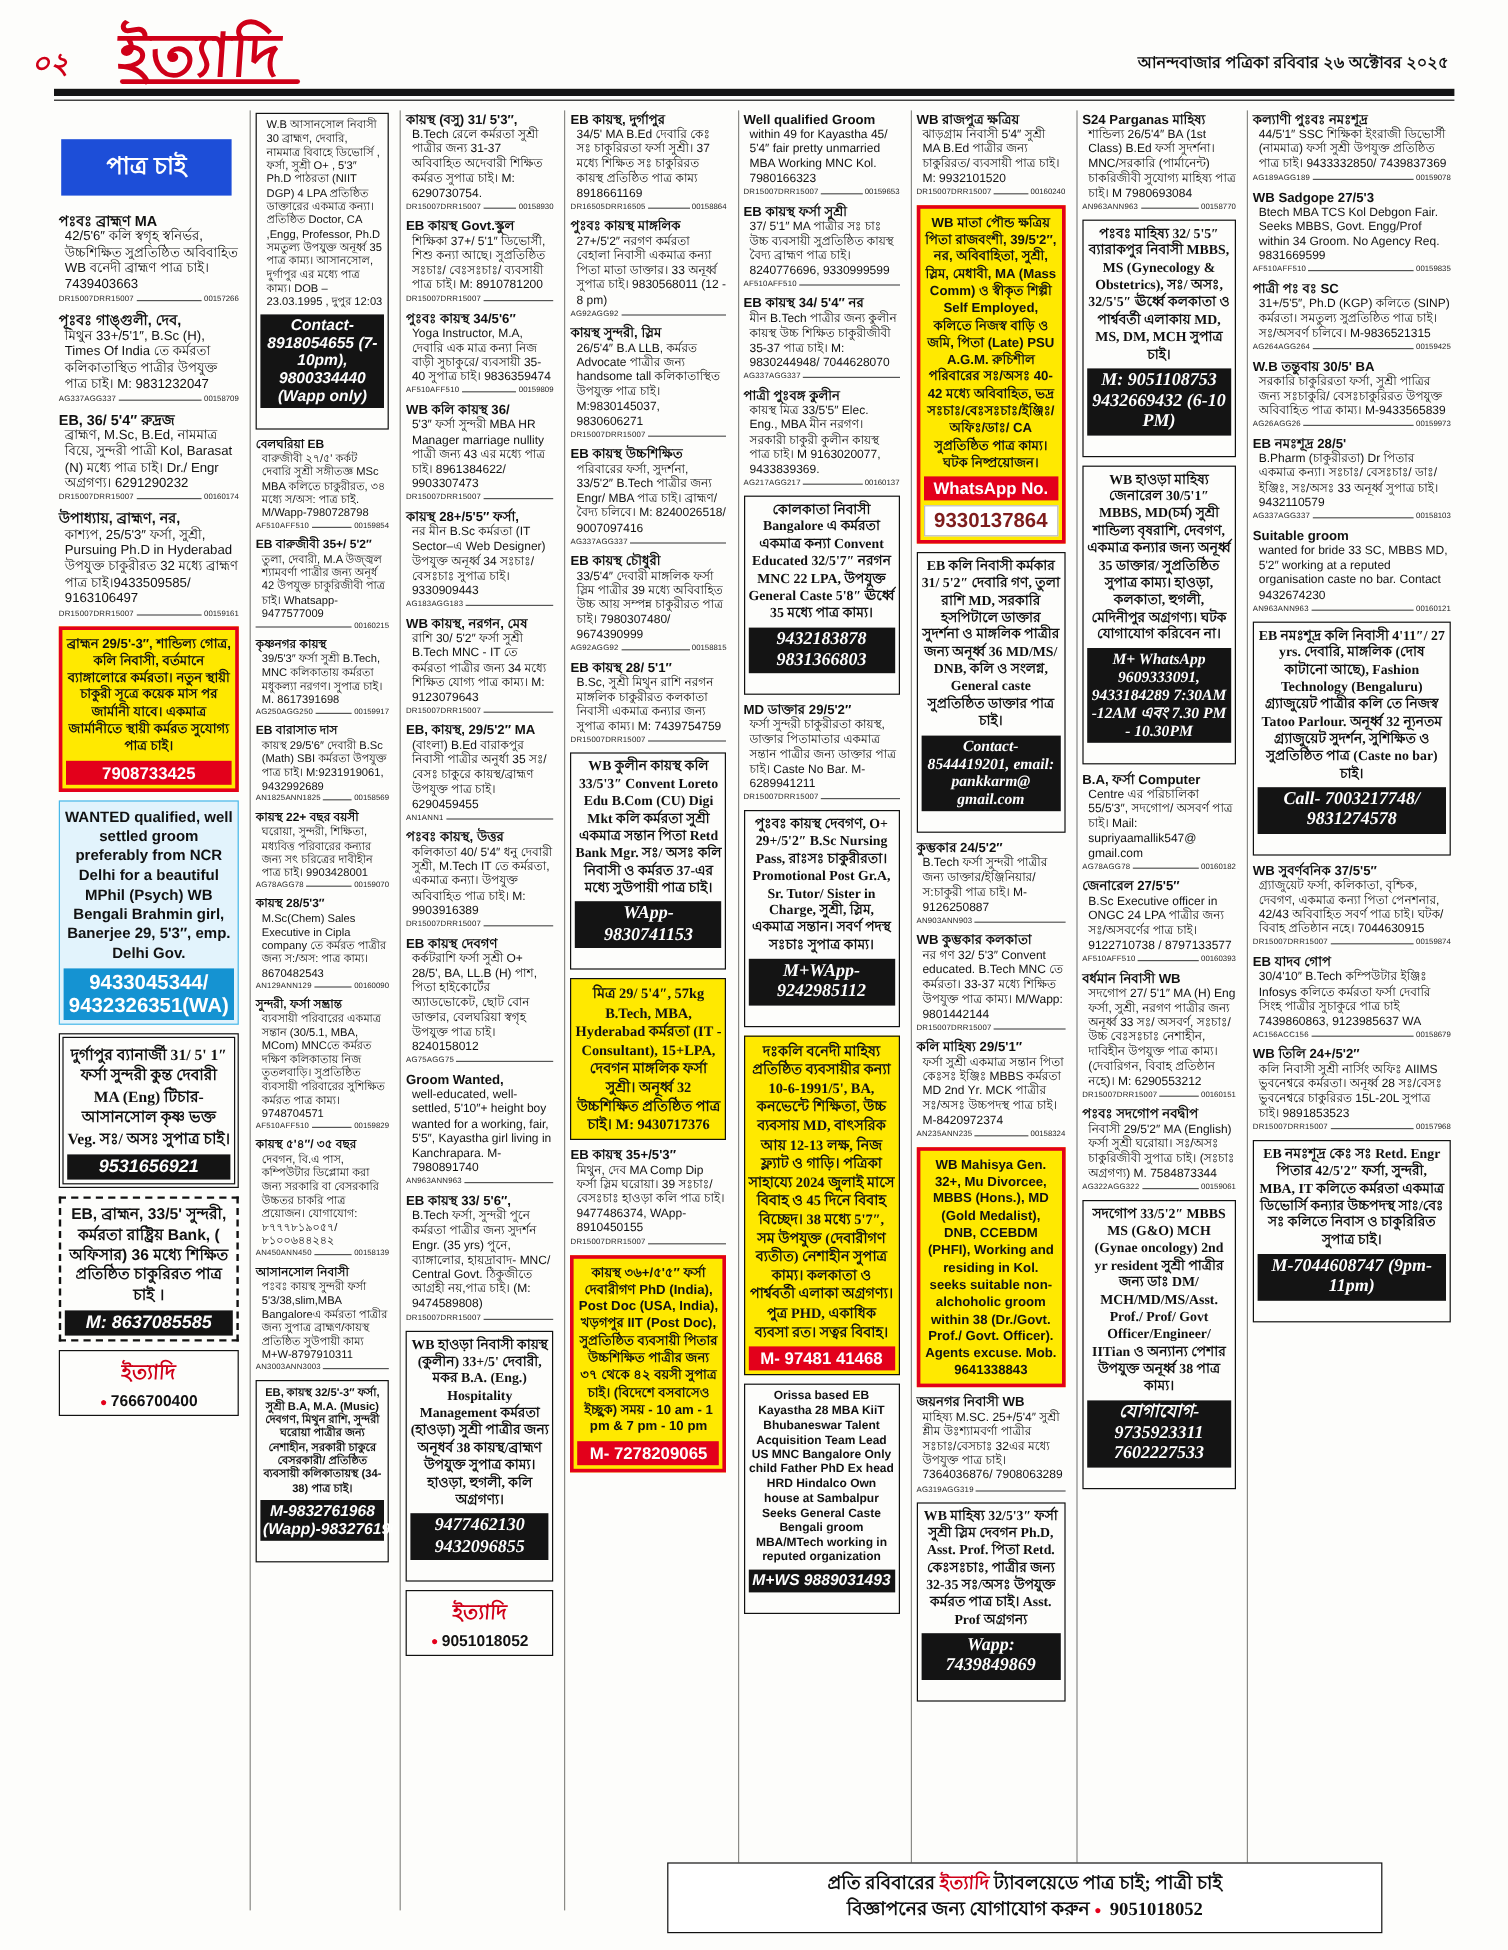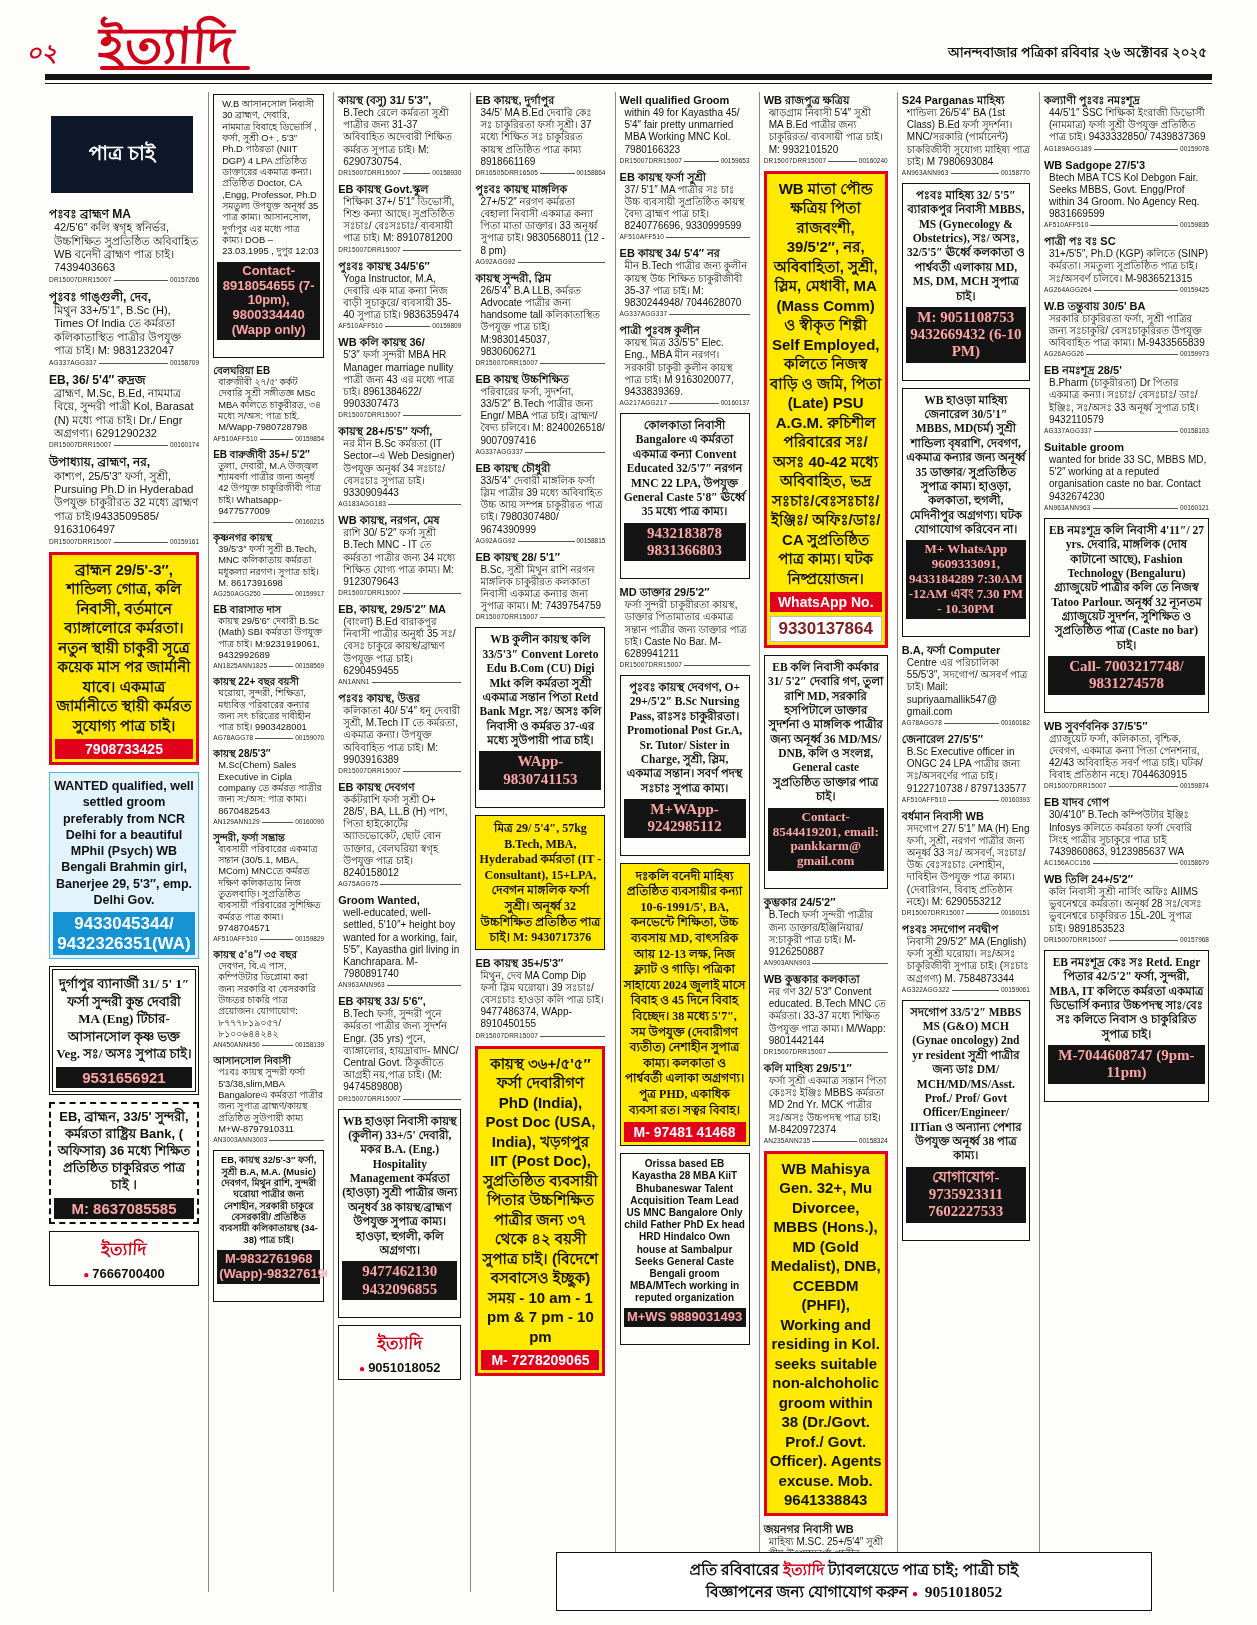--- a/index.html
+++ b/index.html
@@ -23,22 +23,22 @@
   .column + .column { border-left:1px solid #8a8a86; }
   .column:nth-child(1){ width:157px; }
   .column:nth-child(2){ width:119px; font-size:9.5px; }
   .column:nth-child(3){ width:131px; }
   .column:nth-child(4){ width:138px; }
   .column:nth-child(5){ width:138px; }
   .column:nth-child(6){ width:132px; }
   .column:nth-child(7){ width:136px; }
   .column:nth-child(8){ width:173px; }
   .section-label {
-    margin:22px 6px 14px 2px; background:#0f172a; color:#fff; text-align:center;
-    font-size:20px; font-weight:bold; padding:22px 2px;
+    margin:22px 6px 14px 2px; background:#1d4ed8; color:#fff; text-align:center;
+    font-size:20px; font-weight:bold; padding:7px 2px;
   }
   
   .ad { margin-bottom:7px; }
   .ad-head { font-weight:bold; font-size:11px; line-height:1.18; }
   .ad-body { font-size:10px; line-height:1.22; padding-left:5px; }
   .column:nth-child(1) .ad-head { font-size:12px; }
   .column:nth-child(1) .ad-body { font-size:11px; }
   .column:nth-child(2) .ad-head { font-size:10px; }
   .column:nth-child(2) .ad-body { font-size:9.3px; }
   .ad.center { text-align:center; }
@@ -47,29 +47,29 @@
   .ad.box { border:1.5px solid #111; padding:4px 3px 17px; }
   .ad.serif { font-family:"Liberation Serif","DejaVu Serif",serif; }
   .ad.serif .ad-body { font-size:11.5px; line-height:1.25; }
   .ad.box-double { border:4px double #111; padding:5px 3px 3px; }
   .ad.box-double .ad-body { font-size:13px; line-height:1.35; font-family:"Liberation Serif","DejaVu Serif",serif; }
   .ad.box-dashed { border:2px dashed #111; padding:5px 3px 3px; }
   .ad.box-dashed .ad-body { font-size:13px; line-height:1.3; }
   .ad.yellow { background:#ffe900; border:1.5px solid #111; padding:5px 3px 3px; }
   .ad.yellow .ad-body { font-size:12px; line-height:1.3; font-family:"Liberation Serif","DejaVu Serif",serif; }
   .ad.yellow-red { background:#ffe900; border:3px solid #e3001b; padding:5px 3px 3px; }
-  .ad.yellow-red .ad-body { font-size:15px; line-height:1.3; }
+  .ad.yellow-red .ad-body { font-size:11px; line-height:1.3; }
   .ad.blue { background:#e2f3fc; border:1.5px solid #49b8e8; padding:5px 3px 3px; }
   .ad.blue .ad-body { font-size:12.5px; line-height:1.3; }
   .ad.mini { border:1px solid #111; padding:4px 2px; text-align:center; }
   .mini-brand { color:#cf0018; font-size:17px; font-weight:bold; transform:skewX(-4deg); display:inline-block; }
   .mini-phone { font-size:13px; font-weight:bold; margin-top:2px; }
   .mini-dot, .dot { color:#e3001b; font-size:10px; vertical-align:middle; margin-right:3px; }
   .band { margin-top:4px; padding:2px 2px; font-weight:bold; text-align:center; line-height:1.15; }
-  .band-black { background:#141414; color:#fca5a5; font-size:13px; }
+  .band-black { background:#141414; color:#ffffff; font-size:13px;font-style:italic; }
   .band-black.big { font-size:15px; }
   .band-red { background:#e3001b; color:#fff; font-size:14px; }
   .band-blue { background:#1593d2; color:#fff; font-size:17px; }
   .band-white { background:#fff; color:#7f1d1d; font-size:17px; border:1px solid #bbb; }
   .ad-ref { display:flex; align-items:flex-end; gap:2px; font-size:6.5px; color:#222; margin-top:1px; }
   .ad-ref .code { letter-spacing:0.2px; }
   .ad-ref .line { flex:1; border-bottom:1px solid #555; margin-bottom:2px; }
   
   .footer-box {
     position:absolute; left:556px; width:596px; top:1552px; min-height:56px;

